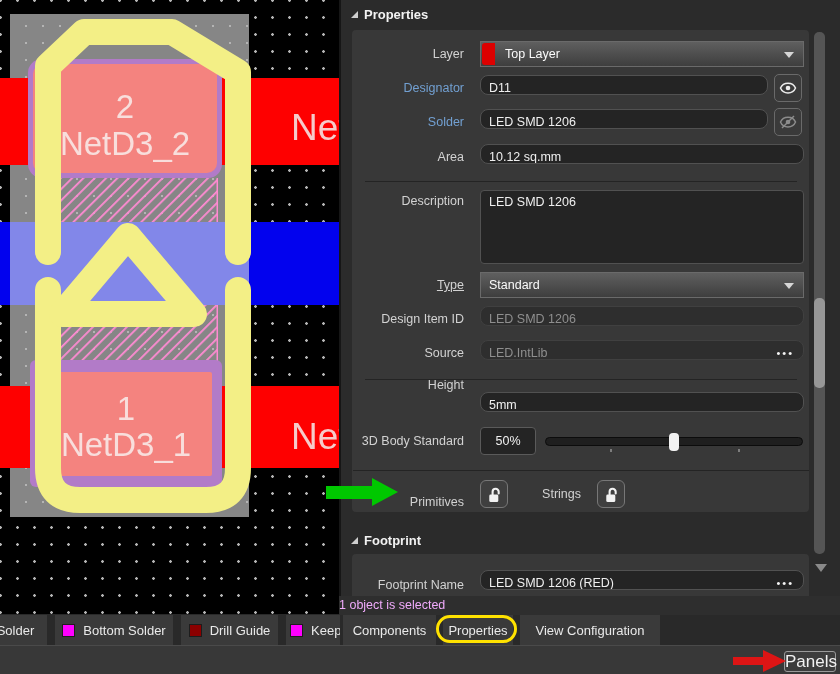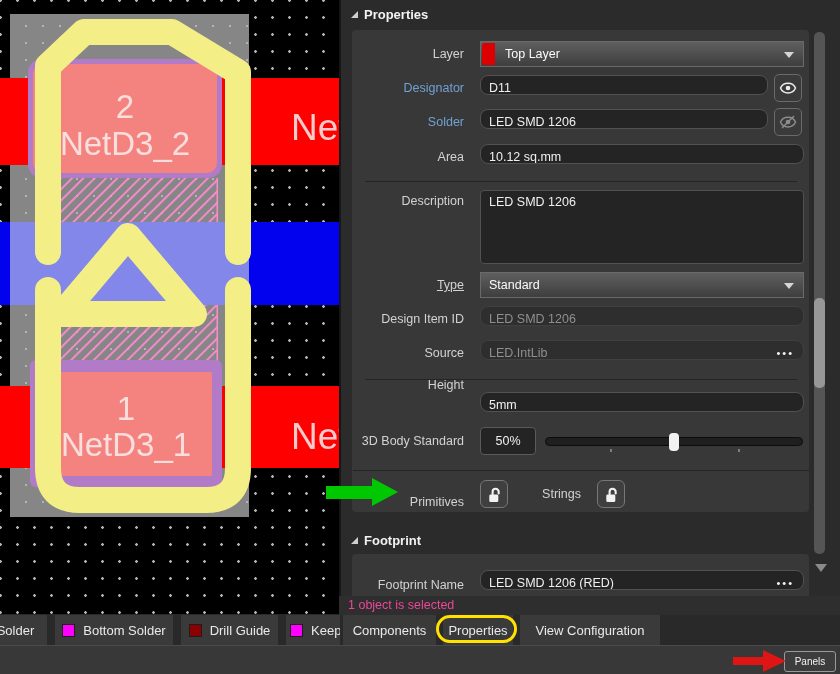--- a/index.html
+++ b/index.html
@@ -55,31 +55,31 @@
   .inline-label { position:absolute; color:#d2d2d2; font-size:12.5px; line-height:28px; }
   #scrollbar-track { position:absolute; left:473px; top:32px; width:11px; height:522px; background:#555;
     border-radius:5px; }
   #scrollbar-thumb { position:absolute; left:0; top:266px; width:11px; height:90px; background:#979797;
     border-radius:5px; }
   #scroll-down-arrow { position:absolute; left:474px; top:564px; width:0; height:0;
     border-left:6px solid transparent; border-right:6px solid transparent; border-top:8px solid #8a8a8a; }
 
   
   #status-bar { position:absolute; left:339px; top:596px; width:501px; height:19px; background:#2e2e2e;
-    color:#ec4899; font-size:12.5px; line-height:18px; padding-left:9px; z-index:5; }
+    color:#f0abfc; font-size:12.5px; line-height:18px; padding-left:0; z-index:5; }
   #tab-bar { position:absolute; left:0; top:614px; width:840px; height:31px; background:#292929; }
   #layer-tabs { position:absolute; left:0; top:0; width:340px; height:31px; overflow:hidden; }
   #panel-tabs { position:absolute; left:340px; top:0; width:500px; height:31px; overflow:hidden; }
   .tab { position:absolute; top:1px; height:30px; background:#3a3a3a; color:#e9e9e9; font-size:13px;
     display:flex; align-items:center; justify-content:center; gap:8px; }
   .swatch { width:13px; height:13px; border:1px solid #1d1d1d; }
   #bottom-strip { position:absolute; left:0; top:645px; width:840px; height:29px; background:#383838;
     border-top:1px solid #4a4a4a; }
   #panels-button { position:absolute; left:784px; top:5px; width:52px; height:21px; background:#3d3d3d;
-    border:1px solid #9a9a9a; border-radius:3px; color:#f2f2f2; font-size:10px; text-align:center;
+    border:1px solid #9a9a9a; border-radius:3px; color:#f2f2f2; font-size:17px; text-align:center;
     line-height:19px; }
 
   
   .annotation { position:absolute; z-index:100; }
   #yellow-ellipse { left:436px; top:615px; width:81px; height:28px; border:3px solid #ffe200;
     border-radius:15px; }
 </style>
 </head>
 <body>
 

